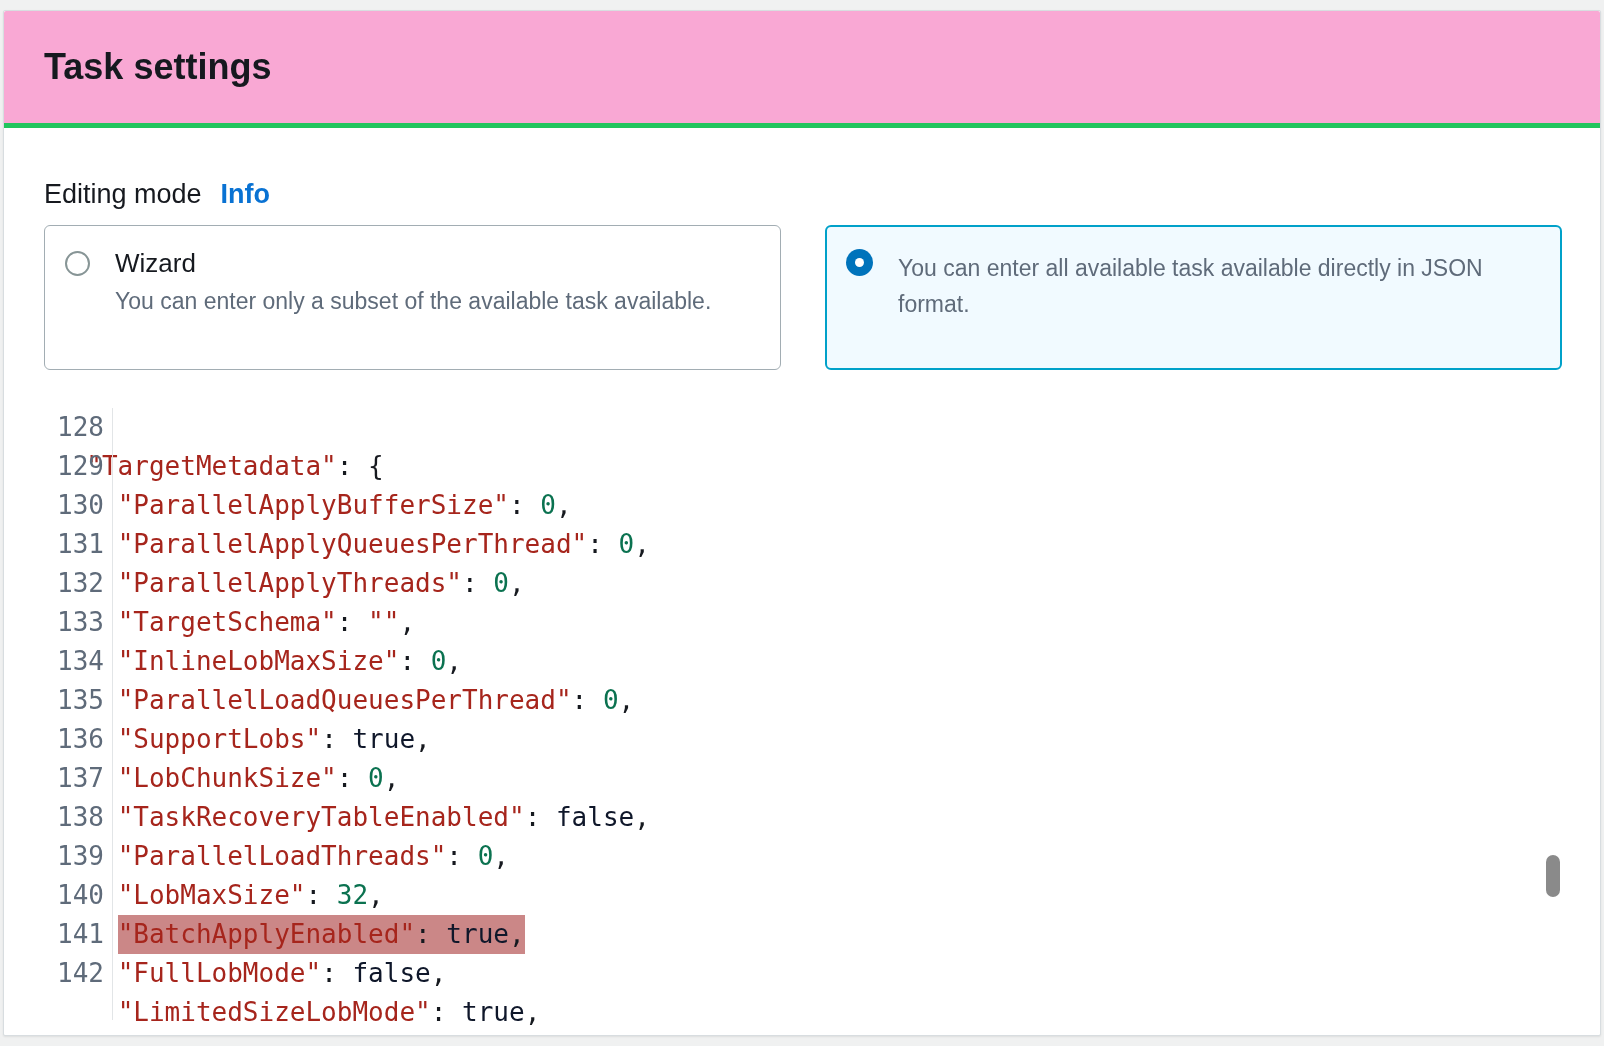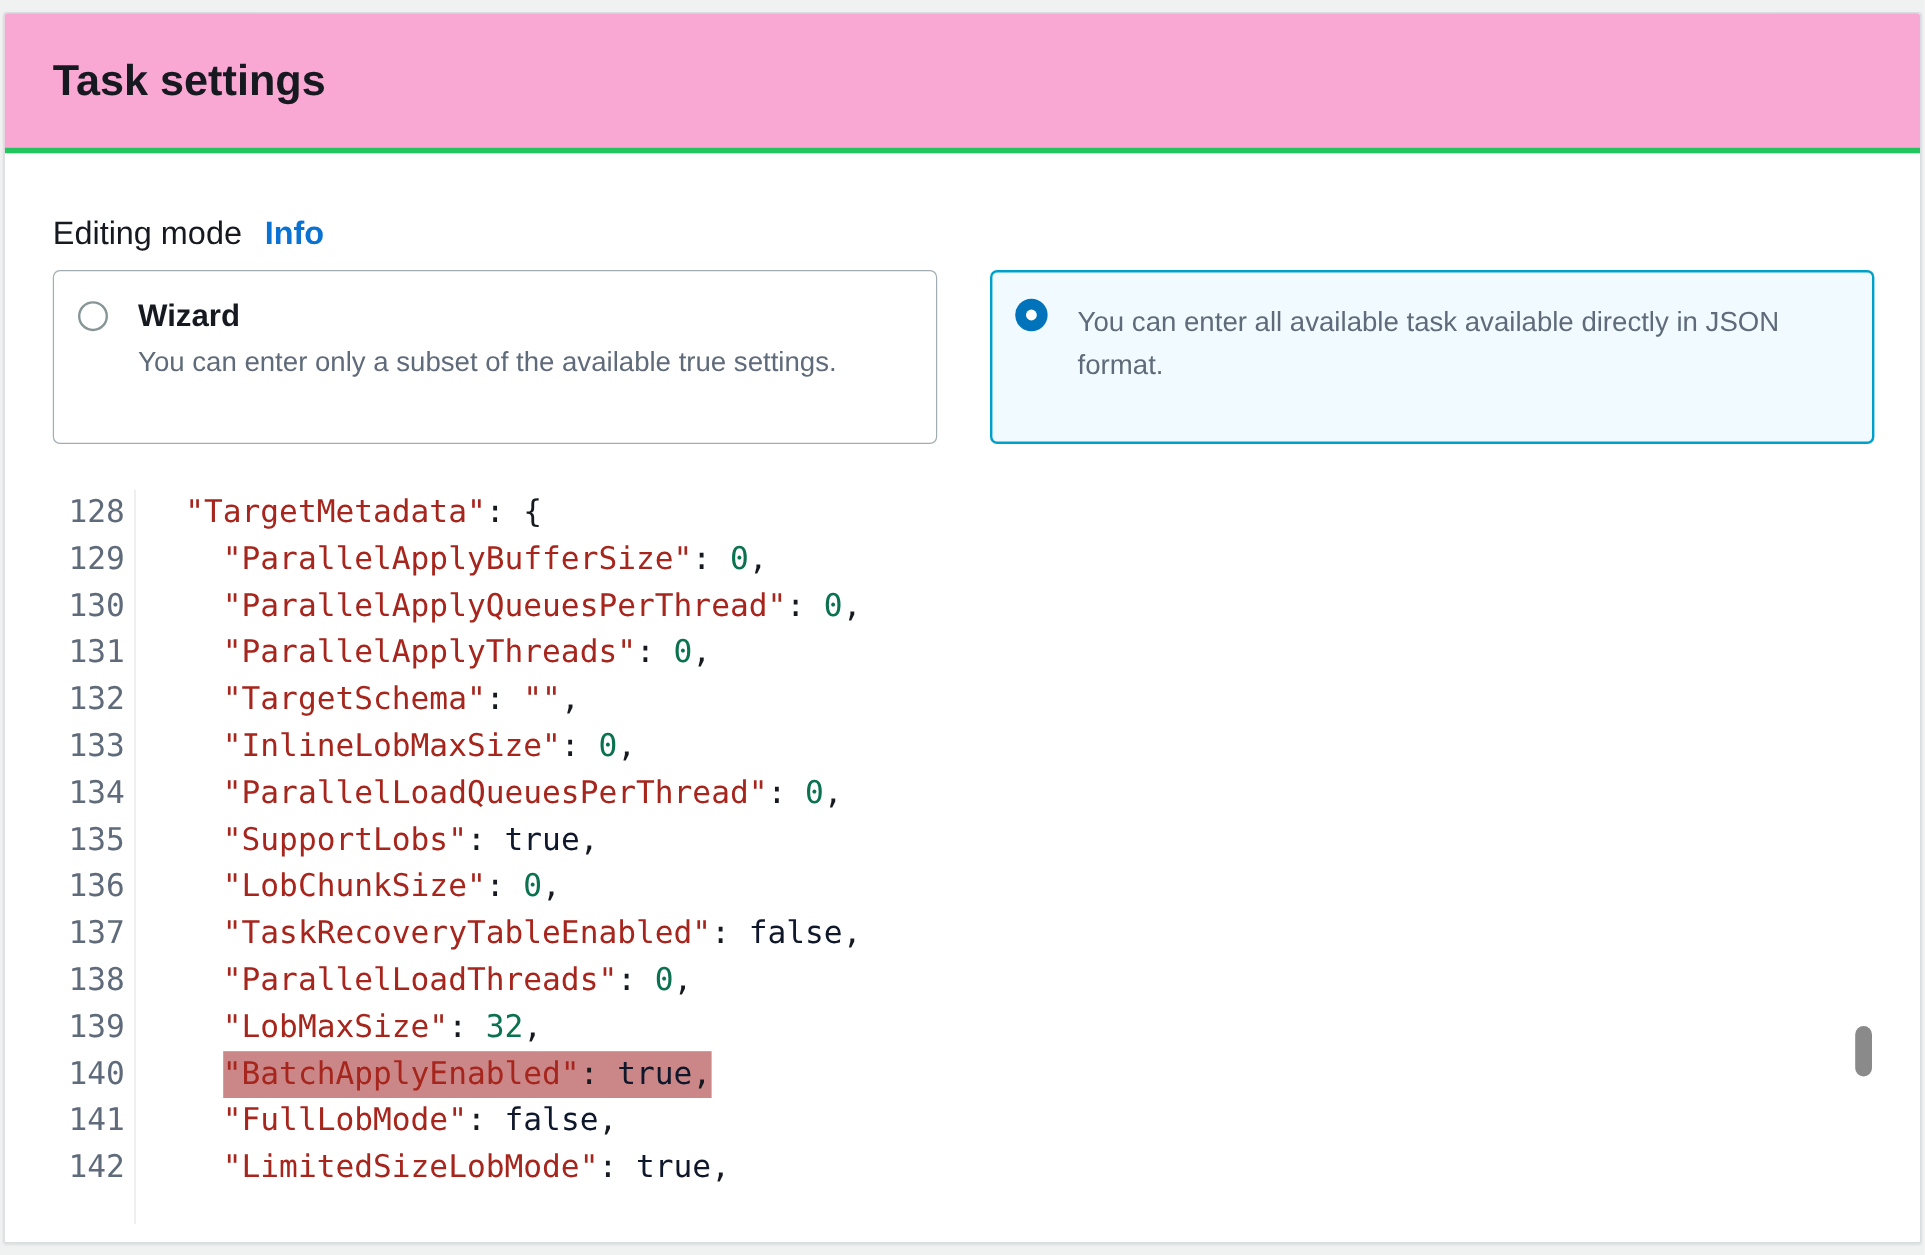--- a/index.html
+++ b/index.html
@@ -32,30 +32,30 @@
     width:21px;height:21px;border-radius:50%;border:2px solid #879596;
     background:#fff;flex:none;margin-top:4px;
   }
   .radio.checked{
     width:27px;height:27px;border:none;background:#0073bb;position:relative;margin-top:2px;
   }
   .radio.checked::after{
     content:"";position:absolute;left:9px;top:9px;width:9px;height:9px;
     background:#fff;border-radius:50%;
   }
-  .tile-title{font-size:26px;font-weight:700;line-height:33px;color:#16191f;}
+  .tile-title{font-size:26px;font-weight:400;line-height:33px;color:#16191f;}
   .tile-desc{font-size:23px;line-height:36px;margin-top:3px;color:#5f6b7a;}
   .editor{
     position:relative;margin-top:38px;width:1518px;height:612px;
     font-family:"DejaVu Sans Mono",monospace;font-size:26px;cursor:text;
   }
   .editor::before{
     content:"";position:absolute;left:68px;top:0;height:100%;width:1px;background:#e2e5e7;
   }
-  .code-line{display:flex;height:39px;line-height:39px;}
+  .code-line{display:flex;height:39px;line-height:39px;flex-direction:column;}
   .line-num{
     width:60px;flex:none;text-align:right;padding-right:8px;color:#5f6b7a;
     user-select:none;
   }
   .line-content{white-space:pre;padding-left:11px;color:#111;}
   .tok-p{color:#16191f;}
   .tok-k{color:#a6251c;}
   .tok-n{color:#0b7250;}
   .tok-b{color:#0f172a;}
   .mark{background:#cb8787;display:inline-block;line-height:39px;}
@@ -76,21 +76,21 @@
     <div class="label-row">
       <span class="field-label">Editing mode</span>
       <a class="info-link">Info</a>
     </div>
 
     <div class="tiles">
       <div class="tile">
         <span class="radio"></span>
         <div>
           <div class="tile-title">Wizard</div>
-          <div class="tile-desc">You can enter only a subset of the available true settings.</div>
+          <div class="tile-desc">You can enter only a subset of the available task available.</div>
         </div>
       </div>
       <div class="tile selected">
         <span class="radio checked"></span>
         <div>
           <div class="tile-desc">
             <div>You can enter all available task available directly in JSON</div>
             <div>format.</div>
           </div>
         </div>

